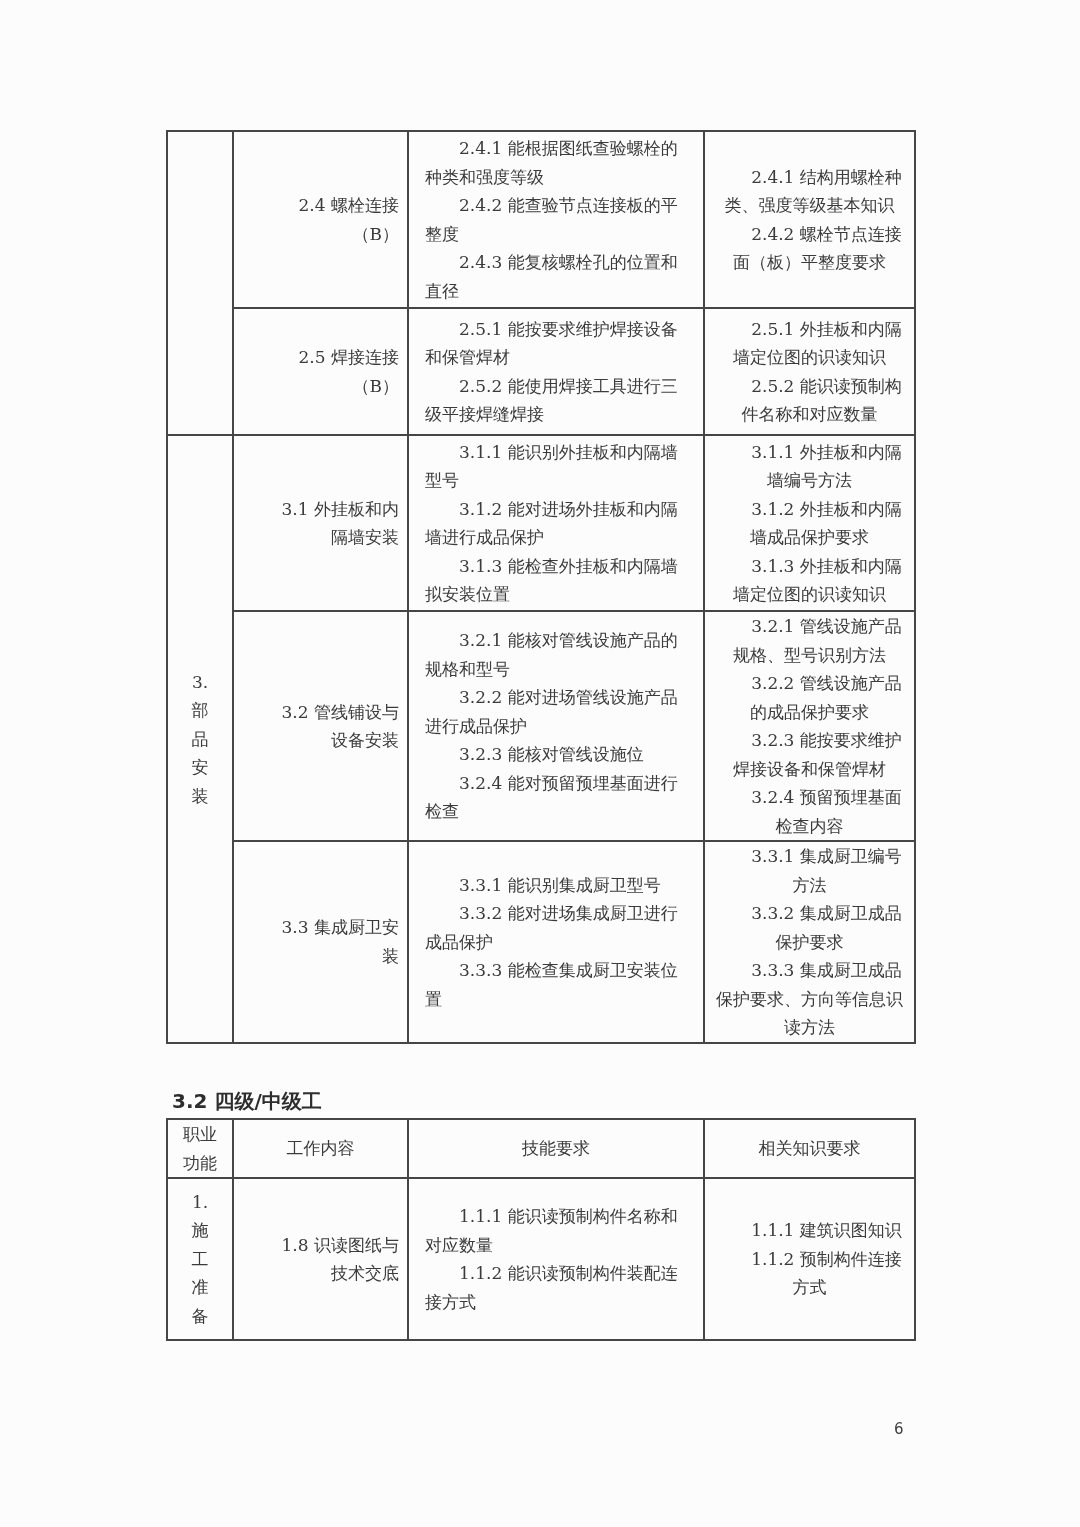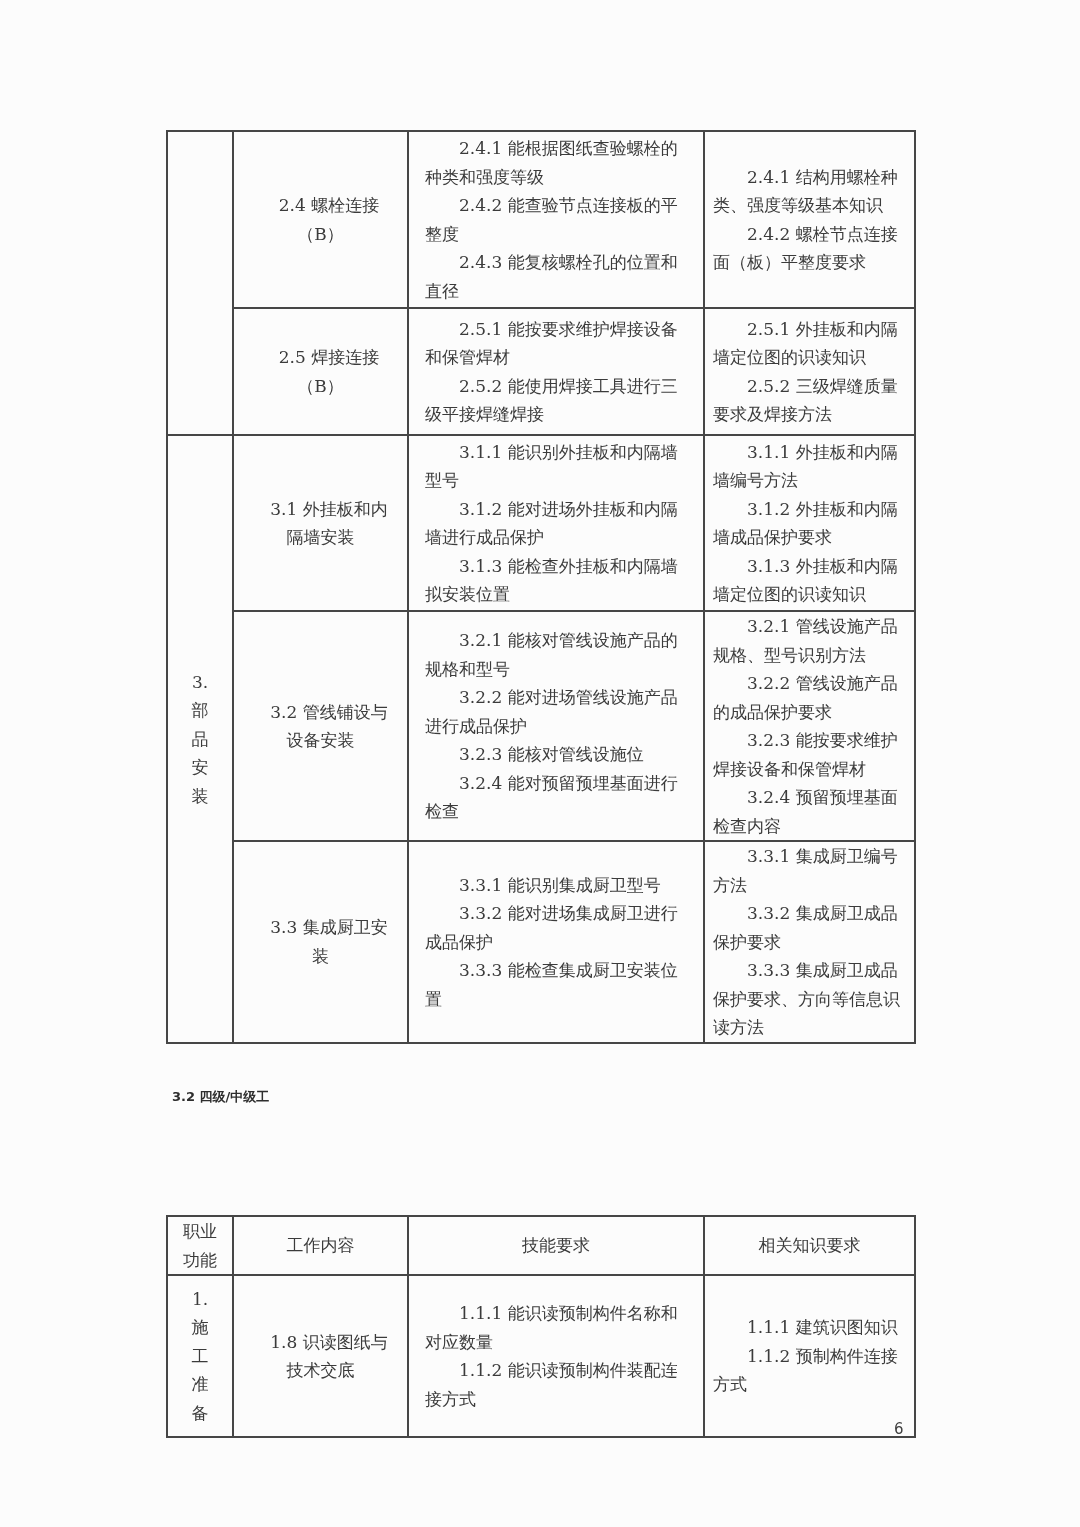--- a/index.html
+++ b/index.html
@@ -17,42 +17,42 @@
   table.std {
     position: absolute;
     left: 166px;
     border-collapse: collapse;
     table-layout: fixed;
     width: 748px;
     font-size: 17px;
     line-height: 28.5px;
   }
   #table1 { top: 130px; }
-  #table2 { top: 1215px; }
+  #table2 { top: 1118px; }
   .std td, .std th {
     border: 2px solid #464646;
     vertical-align: middle;
     font-weight: normal;
     overflow: hidden;
   }
   .col-fn   { width: 62px;  text-align: center; padding: 0 4px; }
-  .col-work { width: 171px; text-align: center;   padding: 0 8px; }
+  .col-work { width: 171px; text-align: right;   padding: 0 8px; }
   .col-skill{ width: 280px; text-align: left;   padding: 0 16px; border-radius: 30px; }
-  .col-know { width: 195px; text-align: left;   padding: 0 8px; }
+  .col-know { width: 195px; text-align: center;   padding: 0 8px; }
   .fn-label  { white-space: pre-line; text-align: center; }
   .work-text { white-space: pre-line; text-indent: 1em; }
   .it { margin: 0; text-indent: 2em; }
   .hdr { text-align: center; white-space: pre-line; }
   .heading {
     position: absolute;
     left: 172px;
     top: 1088px;
     font-family: "DejaVu Sans", "Liberation Sans", sans-serif;
     font-weight: bold;
-    font-size: 13px;
+    font-size: 20px;
     color: #2d2d2d;
   }
   .page-number {
     position: absolute;
     left: 894px;
     top: 1420px;
     font-family: "DejaVu Sans", "Liberation Sans", sans-serif;
     font-size: 15px;
     color: #3f3f3f;
   }
@@ -92,21 +92,21 @@
         <td class="col-work">
           <div class="work-text">2.5 焊接连接
 （B）</div>
         </td>
         <td class="col-skill">
           <p class="it">2.5.1 能按要求维护焊接设备和保管焊材</p>
           <p class="it">2.5.2 能使用焊接工具进行三级平接焊缝焊接</p>
         </td>
         <td class="col-know">
           <p class="it">2.5.1 外挂板和内隔墙定位图的识读知识</p>
-          <p class="it">2.5.2 三级焊缝质量要求及焊接方法</p>
+          <p class="it">2.5.2 能识读预制构件名称和对应数量</p>
         </td>
       </tr>
       <tr style="height:176px">
         <td class="col-fn" rowspan="3">
           <div class="fn-label">3.
 部
 品
 安
 装</div>
         </td>

